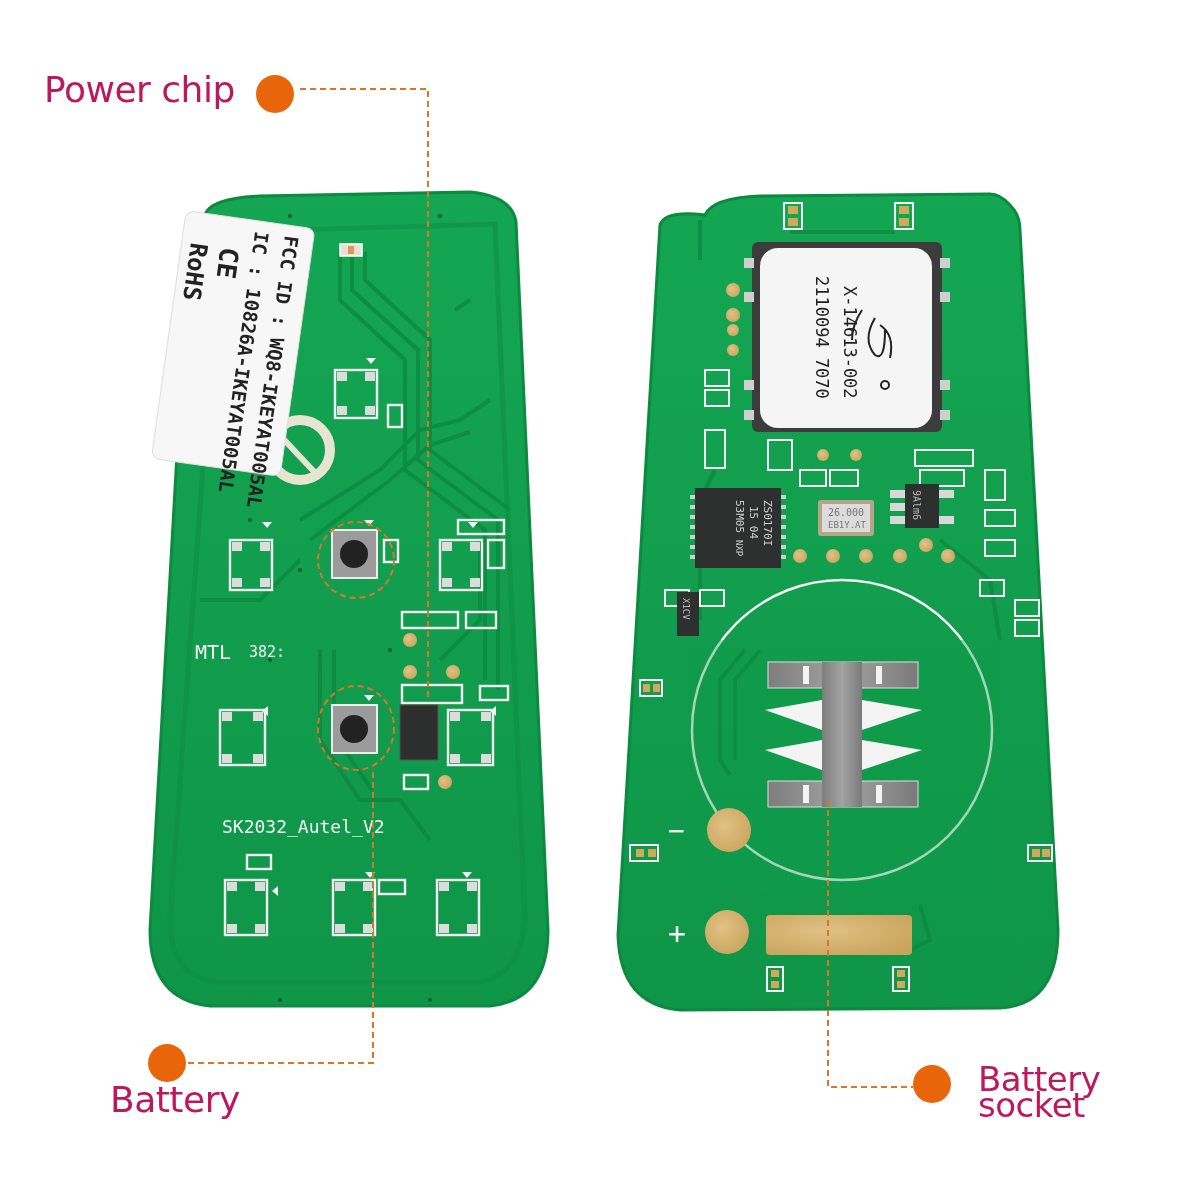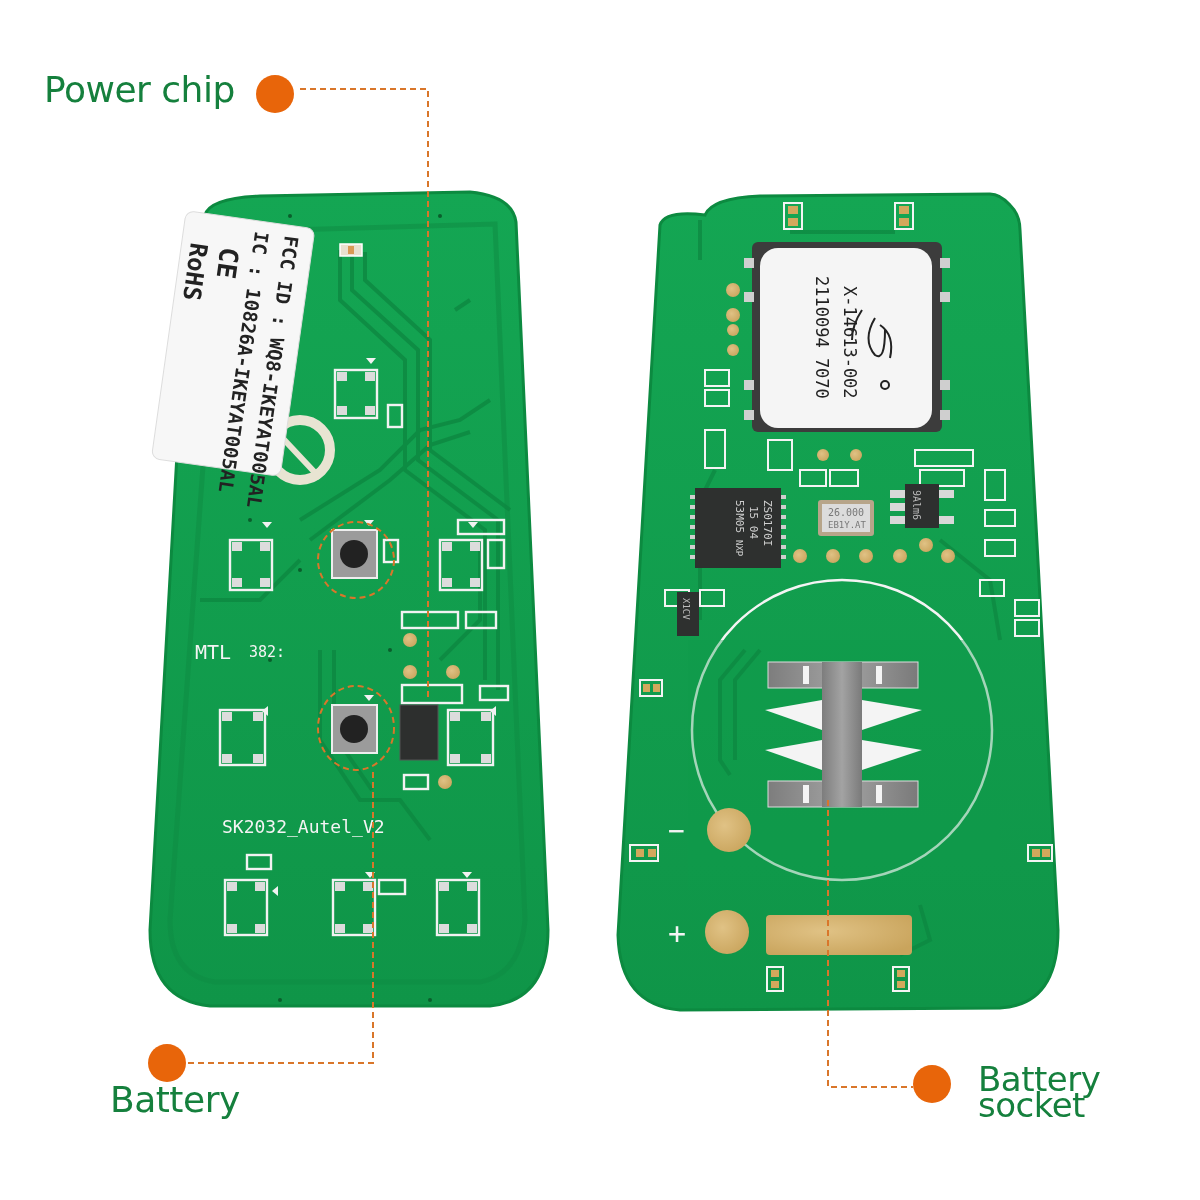--- a/index.html
+++ b/index.html
@@ -1,18 +1,18 @@
 <!DOCTYPE html>
 <html><head>
 <meta charset="utf-8">
 <style>
   html,body{margin:0;padding:0;background:#ffffff;}
   body{width:1200px;height:1200px;position:relative;overflow:hidden;font-family:"DejaVu Sans","Liberation Sans",sans-serif;}
   .stage{position:absolute;left:0;top:0;width:1200px;height:1200px;}
-  .callout-label{position:absolute;color:#15803d;font-family:"DejaVu Sans","Liberation Sans",sans-serif;font-size:36px;line-height:1;white-space:nowrap;letter-spacing:-0.5px;}
+  .callout-label{position:absolute;color:#be185d;font-family:"DejaVu Sans","Liberation Sans",sans-serif;font-size:36px;line-height:1;white-space:nowrap;letter-spacing:-0.5px;}
   .callout-label.battery{font-size:34px;line-height:26px;}
   .callout-label.battery span{display:block;}
   .dot{position:absolute;width:38px;height:38px;border-radius:50%;background:#e8650a;}
   svg text{font-family:"DejaVu Sans Mono","Liberation Mono",monospace;}
 </style>
 </head>
 <body>
 
 <div class="stage">
 <svg width="1200" height="1200" viewBox="0 0 1200 1200" xmlns="http://www.w3.org/2000/svg">

